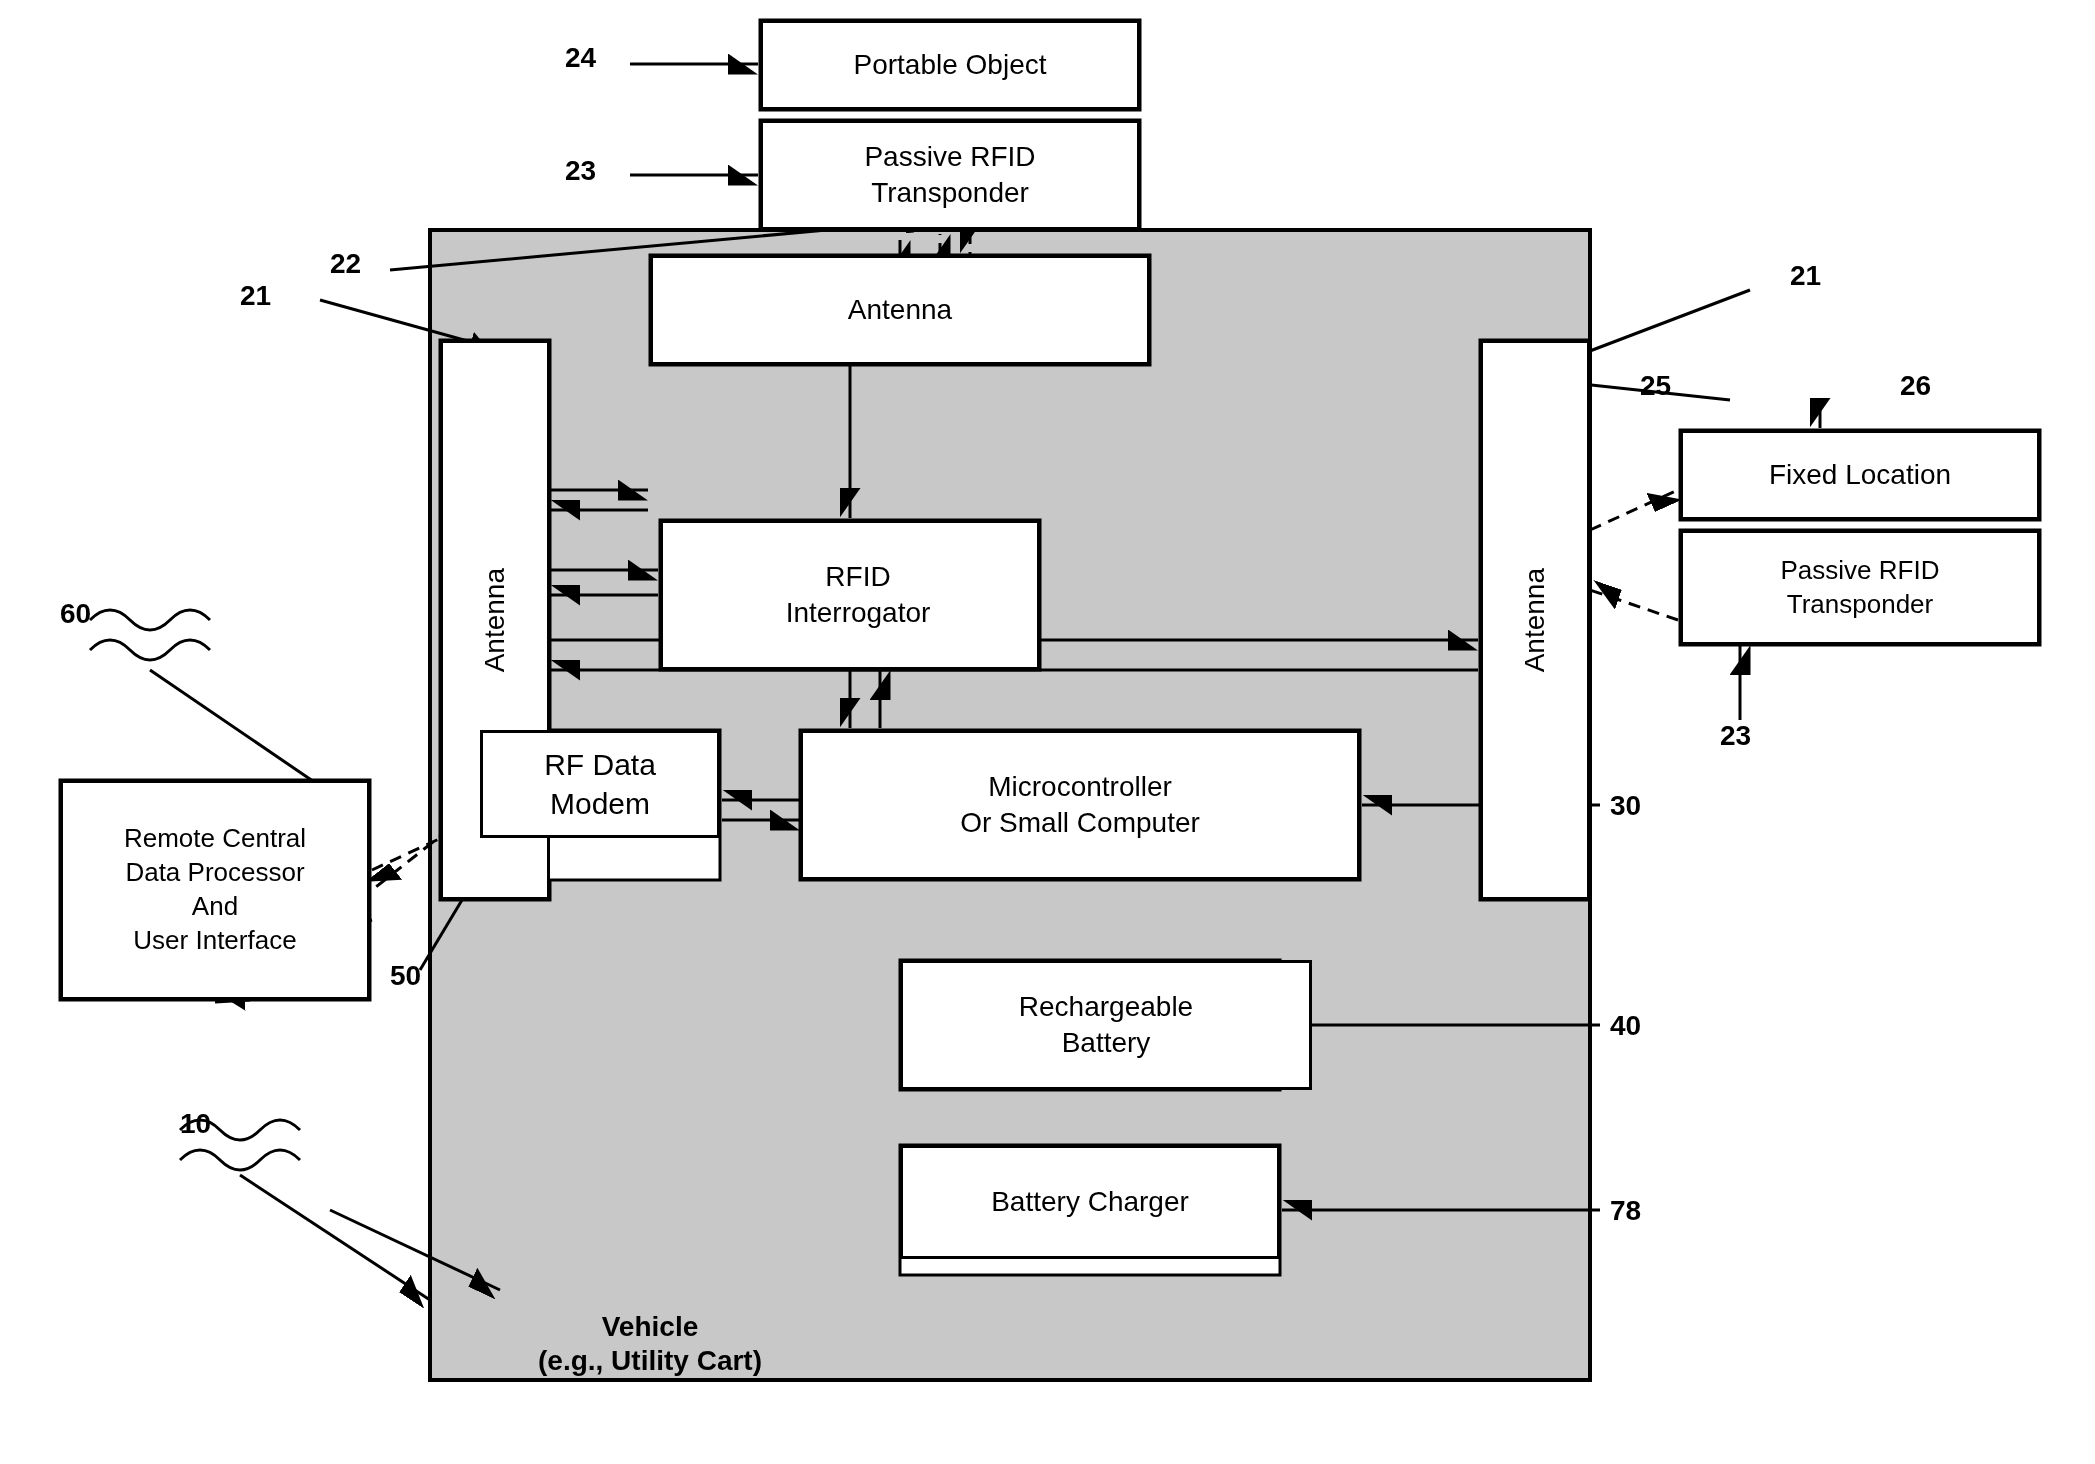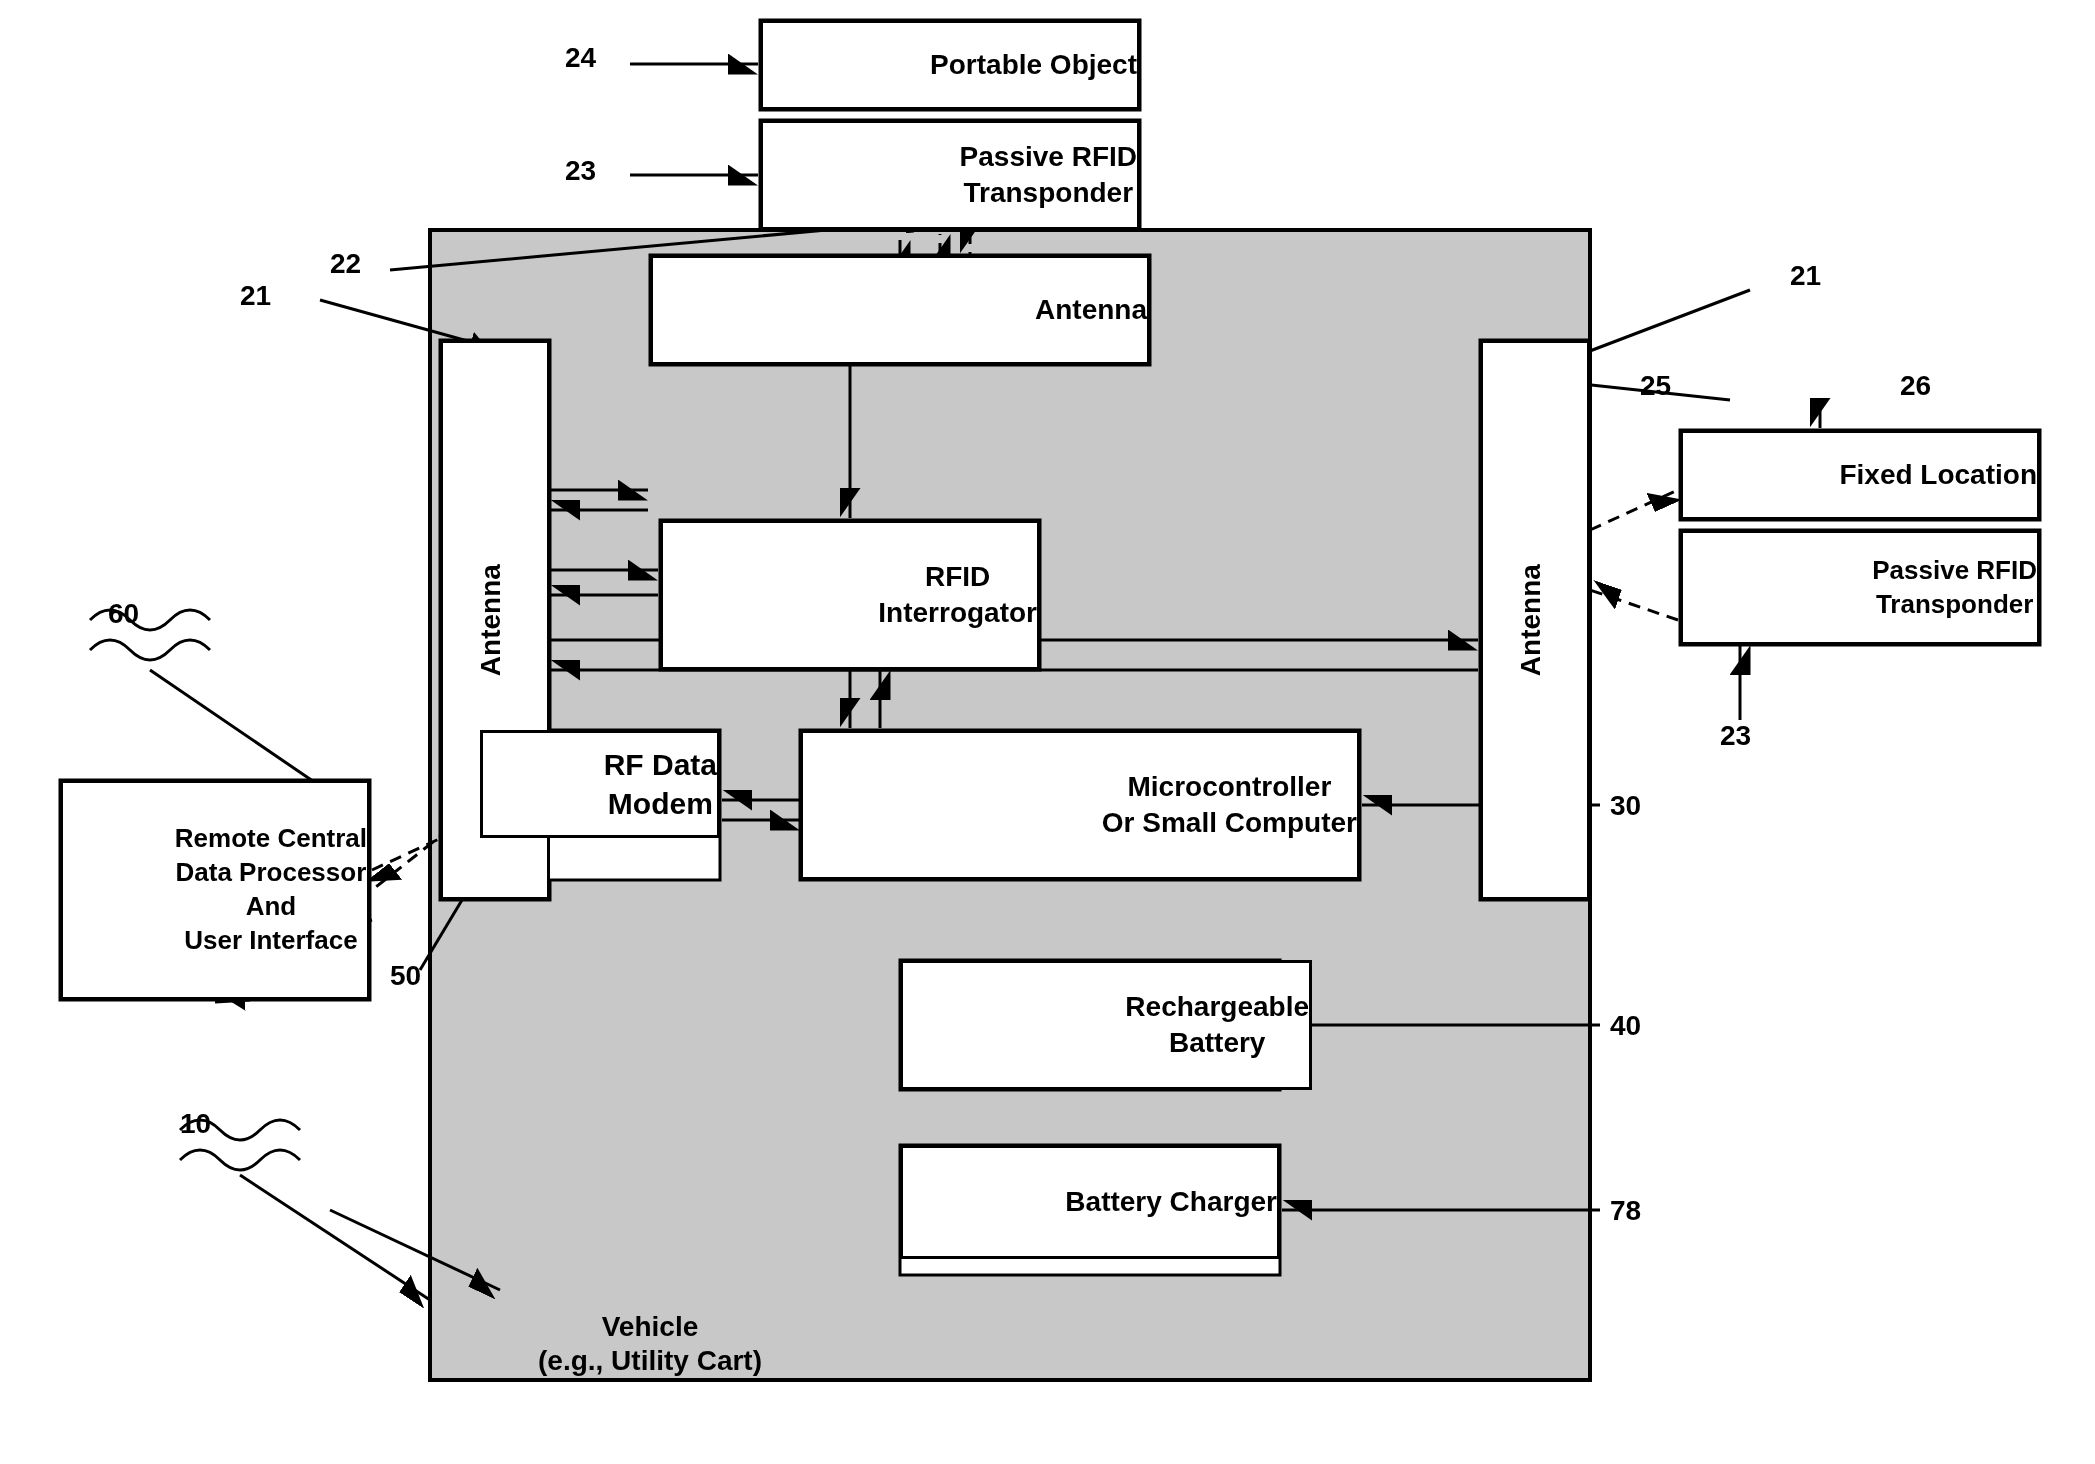--- a/index.html
+++ b/index.html
@@ -28,24 +28,24 @@
       font-weight: bold;
       text-align: center;
       line-height: 1.2;
     }
     .box {
       position: absolute;
       border: 3px solid #000;
       background: #fff;
       display: flex;
       align-items: center;
-      justify-content: flex-end;
+      justify-content: center;
       text-align: center;
       font-size: 28px;
-      font-weight: bold;
+      font-weight: normal;
       line-height: 1.3;
     }
     .number-label {
       position: absolute;
       font-size: 28px;
       font-weight: bold;
     }
   </style>
 </head>
 <body>
@@ -168,21 +168,21 @@
   <div class="number-label" style="left:1790px;top:260px;">21</div>
   <div class="number-label" style="left:1640px;top:370px;">25</div>
   <div class="number-label" style="left:1900px;top:370px;">26</div>
   <div class="number-label" style="left:740px;top:598px;">20</div>
   <div class="number-label" style="left:1610px;top:790px;">30</div>
   <div class="number-label" style="left:1720px;top:720px;">23</div>
   <div class="number-label" style="left:1610px;top:1010px;">40</div>
   <div class="number-label" style="left:1610px;top:1195px;">78</div>
   <div class="number-label" style="left:390px;top:960px;">50</div>
   <div class="number-label" style="left:240px;top:968px;">55</div>
-  <div class="number-label" style="left:60px;top:598px;margin-left:48px;">60</div>
+  <div class="number-label" style="left:60px;top:598px;">60</div>
   <div class="number-label" style="left:180px;top:1108px;">10</div>
 
   <div class="box" style="left:760px;top:20px;width:380px;height:90px;font-size:28px;">
     <span>Portable Object</span>
   </div>
 
   <div class="box" style="left:760px;top:120px;width:380px;height:110px;font-size:28px;">
     <span style="white-space:pre-line;">Passive RFID
 Transponder</span>
   </div>

